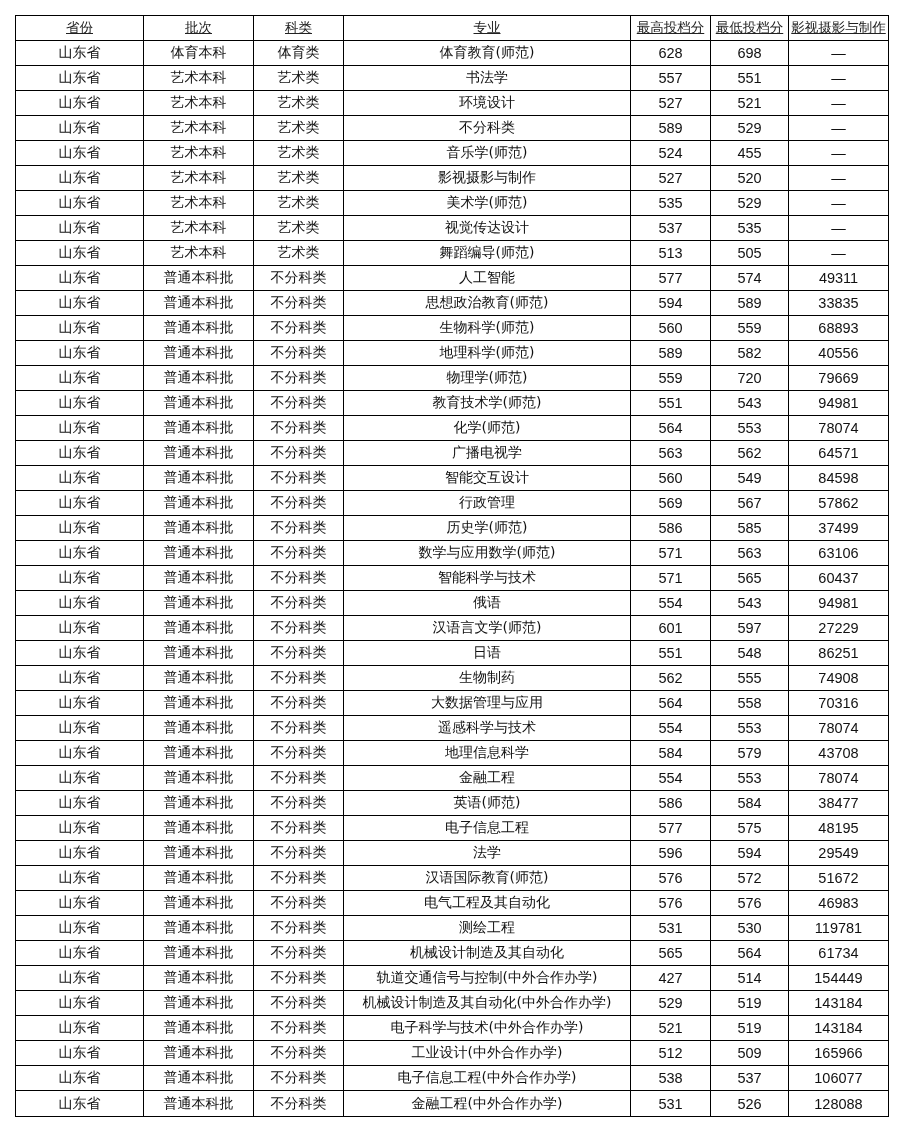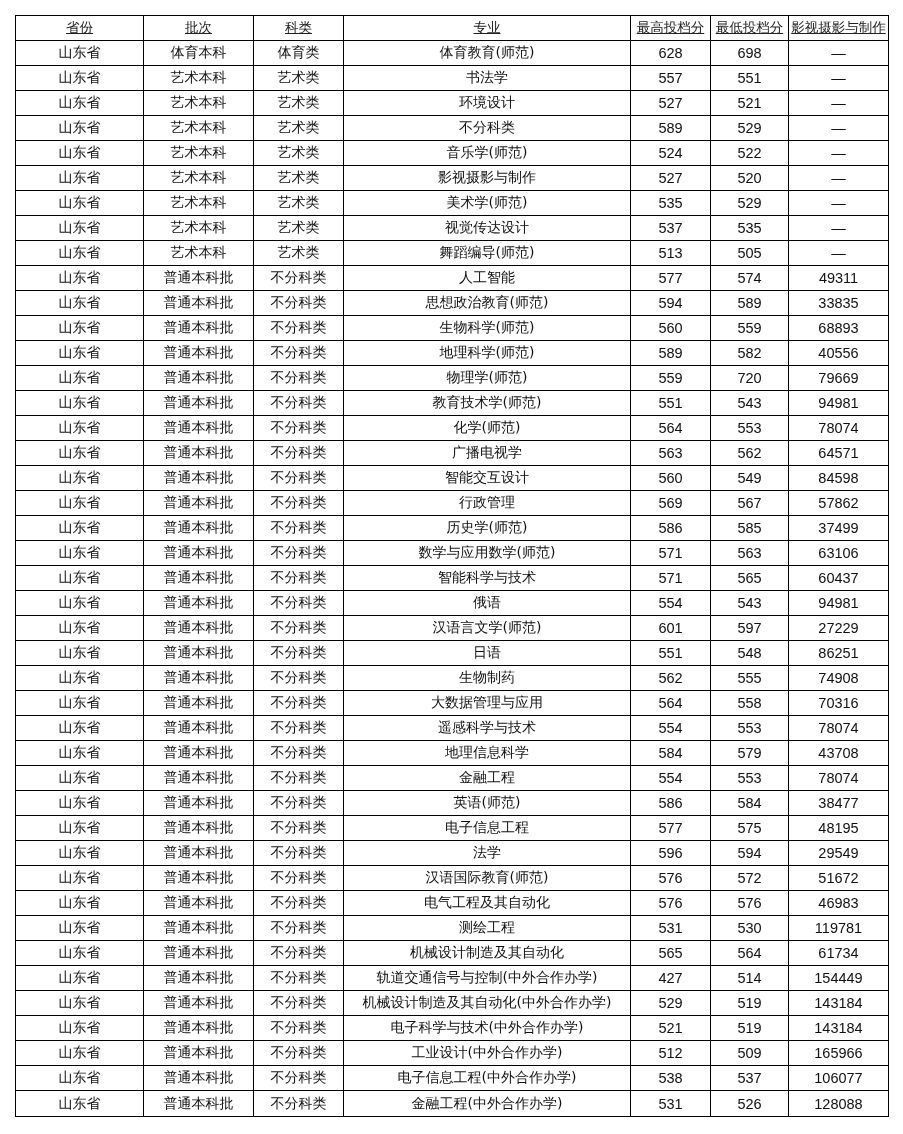--- a/index.html
+++ b/index.html
@@ -86,21 +86,21 @@
         <td class="num">589</td>
         <td class="num">529</td>
         <td class="num">—</td>
       </tr>
       <tr>
         <td>山东省</td>
         <td>艺术本科</td>
         <td>艺术类</td>
         <td>音乐学(师范)</td>
         <td class="num">524</td>
-        <td class="num">522</td>
+        <td class="num">455</td>
         <td class="num">—</td>
       </tr>
       <tr>
         <td>山东省</td>
         <td>艺术本科</td>
         <td>艺术类</td>
         <td>影视摄影与制作</td>
         <td class="num">527</td>
         <td class="num">520</td>
         <td class="num">—</td>

